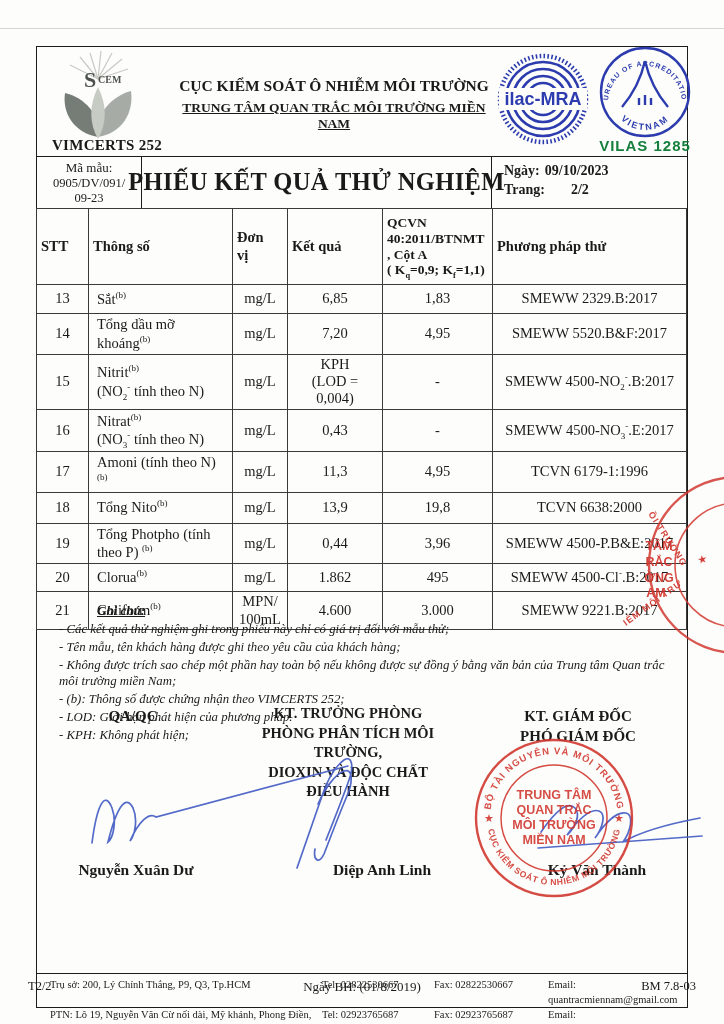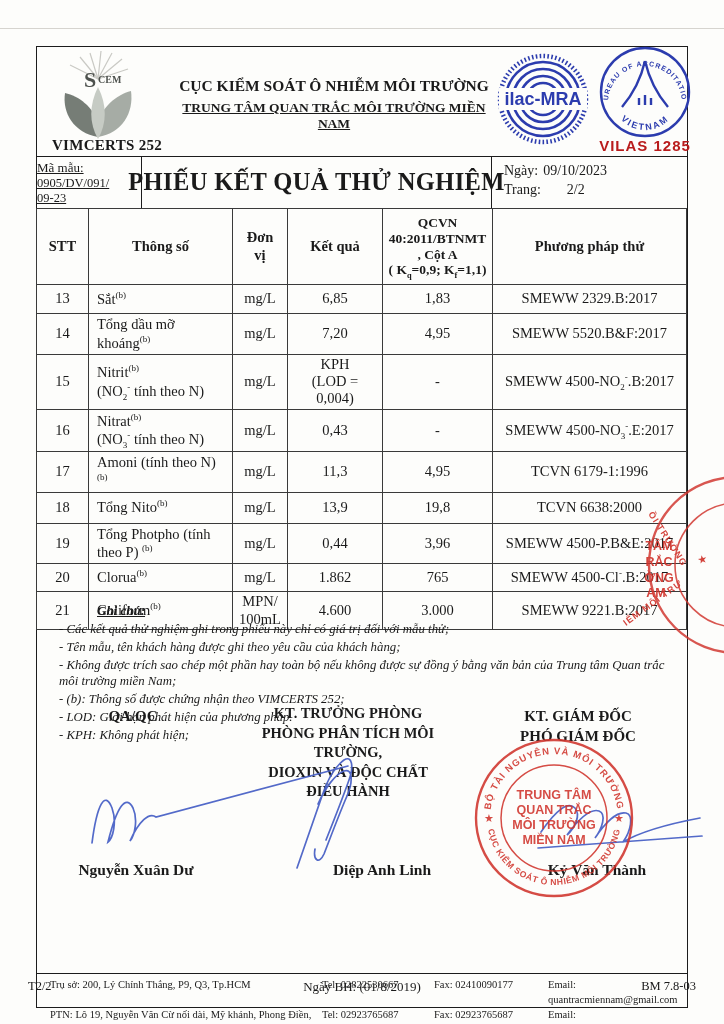--- a/index.html
+++ b/index.html
@@ -23,39 +23,39 @@
   
   .header{position:absolute;left:0;top:0;width:100%;height:109px;border-bottom:1.6px solid #1c1c1c;}
   .scem-svg{position:absolute;left:9px;top:2px;}
   .vimcerts{position:absolute;left:0px;top:90px;width:140px;text-align:center;font-weight:bold;font-size:15px;letter-spacing:.3px;}
   .org{position:absolute;left:132px;top:30px;width:330px;text-align:center;font-weight:bold;}
   .org-l1{font-size:15.5px;}
   .org-l2{font-size:13.5px;margin-top:5px;text-decoration:underline;}
   .ilac-svg{position:absolute;left:459px;top:5px;}
   .vilas-svg{position:absolute;left:561px;top:-2px;}
   .vilas-caption{position:absolute;left:556px;top:90px;width:104px;text-align:center;
-    color:#b91c1c;font-weight:bold;font-size:15px;letter-spacing:1px;
+    color:#15803d;font-weight:bold;font-size:15px;letter-spacing:1px;
     font-family:"Liberation Sans","DejaVu Sans",sans-serif;}
 
   
   .title-bar{position:absolute;left:0;top:109px;width:100%;height:52px;display:flex;box-sizing:border-box;}
-  .tb-c1{width:105px;border-right:1.4px solid #1c1c1c;box-sizing:border-box;
-         font-size:12.5px;padding-top:4px;line-height:1.22;text-decoration:underline;}
+  .tb-c1{width:105px;border-right:1.4px solid #1c1c1c;box-sizing:border-box;text-align:center;
+         font-size:12.5px;padding-top:4px;line-height:1.22;}
   .tb-c1 .lbl{font-size:13px;}
   .tb-c2{width:350px;border-right:1.4px solid #1c1c1c;box-sizing:border-box;display:flex;align-items:center;justify-content:center;}
   .doc-title{font-size:24.5px;font-weight:bold;letter-spacing:.4px;white-space:nowrap;}
-  .tb-c3{flex:1;padding:6px 0 0 12px;font-size:14px;line-height:1.35;}
+  .tb-c3{flex:1;padding:6px 0 0 12px;font-size:14px;line-height:1.35;font-weight:bold;}
   .tb-c3 .val{margin-left:5px;}
   .tb-c3 .val2{margin-left:26px;}
 
   
   .rtable{position:absolute;left:-1px;top:161px;width:650px;border-collapse:collapse;table-layout:fixed;
           font-size:14.5px;}
   .rtable td,.rtable th{border:1px solid #3a3a3a;padding:1px 4px;vertical-align:middle;box-sizing:border-box;}
-  .rtable th{font-weight:bold;text-align:center;white-space:pre-line;line-height:1.18;}
+  .rtable th{font-weight:bold;text-align:left;white-space:pre-line;line-height:1.18;}
   .rtable .th-qcvn{font-size:13.5px;}
   .rtable thead tr{height:76px;}
   .c-stt,.c-unit,.c-result,.c-limit,.c-method{text-align:center;white-space:pre-line;line-height:1.2;}
   .c-param{text-align:left;padding-left:8px !important;white-space:pre-line;line-height:1.3;}
   .rtable tr.tint td{border-top-color:#6f9f85;}
 
   
   .notes{position:absolute;left:22px;top:556px;width:615px;font-style:italic;font-size:12.8px;}
   .notes-heading{font-weight:bold;text-decoration:underline;margin-left:38px;font-size:13px;}
   .note-line{margin-top:2.6px;line-height:1.22;}
@@ -259,21 +259,21 @@
         <td class="c-result">0,44</td>
         <td class="c-limit">3,96</td>
         <td class="c-method">SMEWW 4500-P.B&amp;E:2017</td>
       </tr>
 
       <tr class="tint" style="height: 28px;">
         <td class="c-stt">20</td>
         <td class="c-param">Clorua<sup>(b)</sup></td>
         <td class="c-unit">mg/L</td>
         <td class="c-result">1.862</td>
-        <td class="c-limit">765</td>
+        <td class="c-limit">495</td>
         <td class="c-method">SMEWW 4500-Cl<sup>-</sup>.B:2017</td>
       </tr>
 
       <tr class="tint" style="height: 33px;">
         <td class="c-stt">21</td>
         <td class="c-param">Coliform<sup>(b)</sup></td>
         <td class="c-unit">MPN/
 100mL</td>
         <td class="c-result">4.600</td>
         <td class="c-limit">3.000</td>
@@ -304,21 +304,21 @@
 PHÓ GIÁM ĐỐC</div>
       <div class="sig-name sig-name2">Diệp Anh Linh</div>
       <div class="sig-name sig-name1">Nguyễn Xuân Dư</div>
       <div class="sig-name sig-name3">Kỷ Văn Thành</div>
     </div>
 
     <div class="contact">
       <div class="contact-row">
         <span>Trụ sở: 200, Lý Chính Thắng, P9, Q3, Tp.HCM</span>
         <span>Tel: 02822530667</span>
-        <span>Fax: 02410090177</span>
+        <span>Fax: 02822530667</span>
         <span>Email: quantracmiennam@gmail.com</span>
       </div>
 
       <div class="contact-row">
         <span>PTN: Lô 19, Nguyễn Văn Cừ nối dài, Mỹ khánh,  Phong Điền, Tp. Cần Thơ</span>
         <span>Tel: 02923765687</span>
         <span>Fax: 02923765687</span>
         <span>Email: quantracmiennam@gmail.com</span>
       </div>
     </div>

